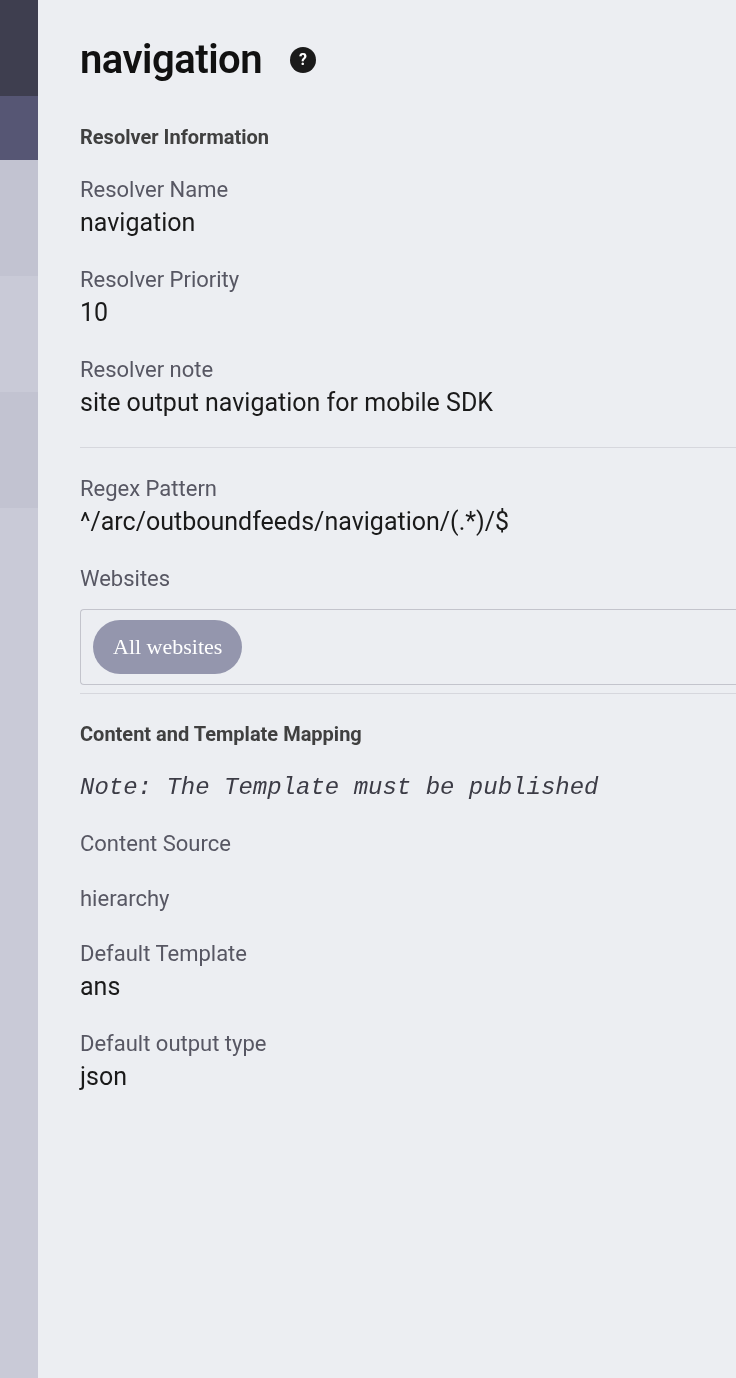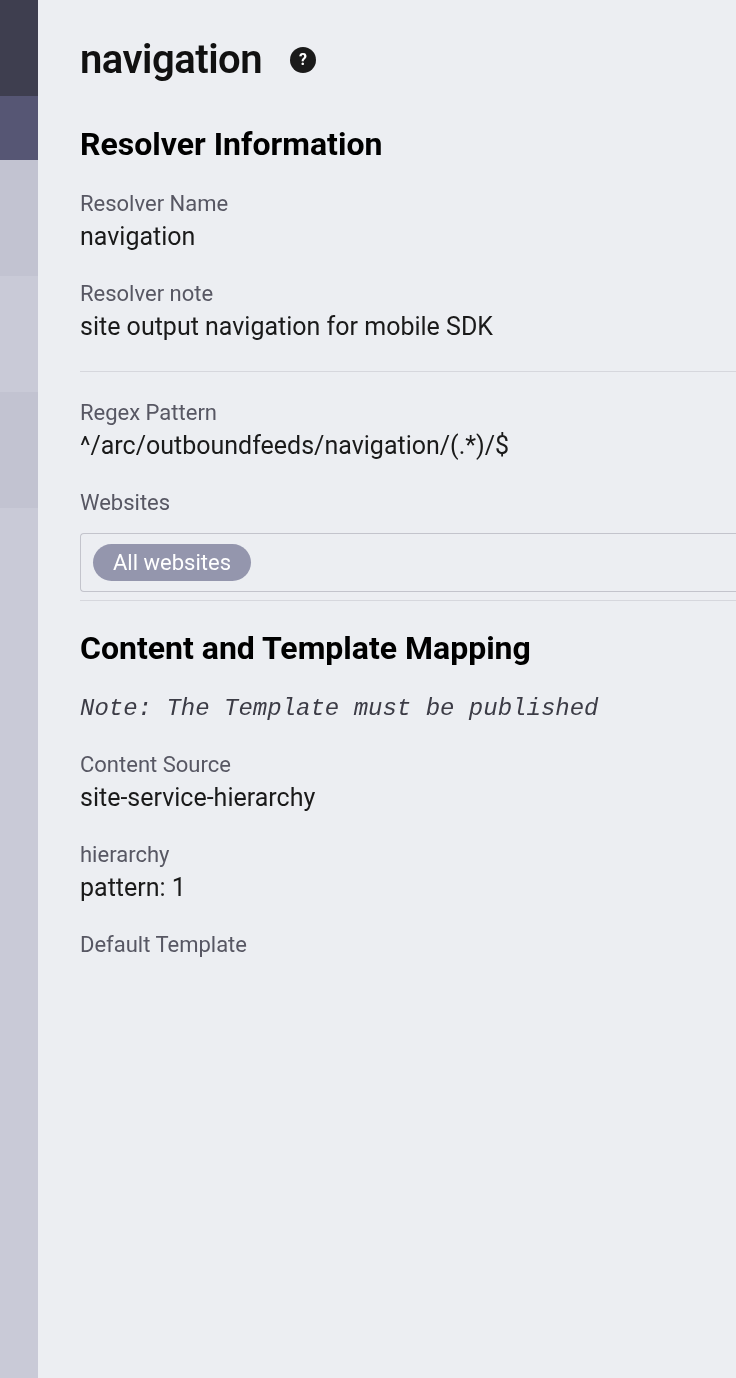--- a/index.html
+++ b/index.html
@@ -34,21 +34,21 @@
   .title-row { display: flex; align-items: center; gap: 28px; margin-bottom: 42px; }
   h1.title { font-size: 40px; font-weight: 600; letter-spacing: -0.5px; color: #111; }
   .help-icon {
     width: 26px; height: 26px; border-radius: 50%;
     background: #1a1a1a; color: #fff;
     font-size: 16px; font-weight: 700;
     display: flex; align-items: center; justify-content: center;
     line-height: 1;
   }
 
-  .section-title { font-size: 32px; font-weight: 700; color: #000000; margin-bottom: 28px; }
+  .section-title { font-size: 20px; font-weight: 700; color: #404040; margin-bottom: 28px; }
   .field { margin-bottom: 30px; }
   .label   { font-size: 22px; color: #575763; margin-bottom: 6px; }
   .value   { font-size: 25px; color: #1a1a1a; }
   .note    { font-size: 24px; font-style: italic; color: #3c3c46; margin-bottom: 30px; font-family: Liberation Mono, monospace; }
 
   .divider { height: 1px; background: #d6d7dd; margin: 6px 0 28px 0; }
   .divider.tight { margin-top: -2px; }
 
   .chip-row {
     border: 1px solid #c3c4cc;
@@ -59,21 +59,22 @@
     margin-top: 18px;
     margin-bottom: 10px;
   }
   .chip {
     display: inline-flex;
     align-items: center;
     background: #9496ad;
     color: #fff;
     font-size: 22px;
     border-radius: 999px;
-    padding: 6px 20px;
+    padding: 14px 20px;
+    font-family: Liberation Serif, serif;
   }
 
   .section { margin-bottom: 8px; }
 </style>
 </head>
 <body>
 
 <div class="root">
   <div class="rail">
     <div class="seg seg-a"></div>
@@ -92,20 +93,24 @@
     </div>
 
     <div class="section">
       <div class="section-title">Resolver Information</div>
 
       <div class="field">
         <div class="label">Resolver Name</div>
         <div class="value">navigation</div>
       </div>
 
+      <div class="field">
+        <div class="label">Resolver Priority</div>
+        <div class="value">10</div>
+      </div>
 
       <div class="field">
         <div class="label">Resolver note</div>
         <div class="value">site output navigation for mobile SDK</div>
       </div>
     </div>
 
     <div class="divider"></div>
 
     <div class="section">
@@ -125,30 +130,31 @@
 
     <div class="divider tight"></div>
 
     <div class="section">
       <div class="section-title" style="margin-top:18px">Content and Template Mapping</div>
 
       <div class="note">Note: The Template must be published</div>
 
       <div class="field">
         <div class="label">Content Source</div>
-        <div class="value">site-service-hierarchy</div>
       </div>
 
       <div class="field">
         <div class="label">hierarchy</div>
-        <div class="value">pattern: 1</div>
       </div>
 
       <div class="field">
         <div class="label">Default Template</div>
+        <div class="value">ans</div>
       </div>
 
       <div class="field">
+        <div class="label">Default output type</div>
+        <div class="value">json</div>
       </div>
     </div>
 
   </div>
 </div>
 
 </body></html>

